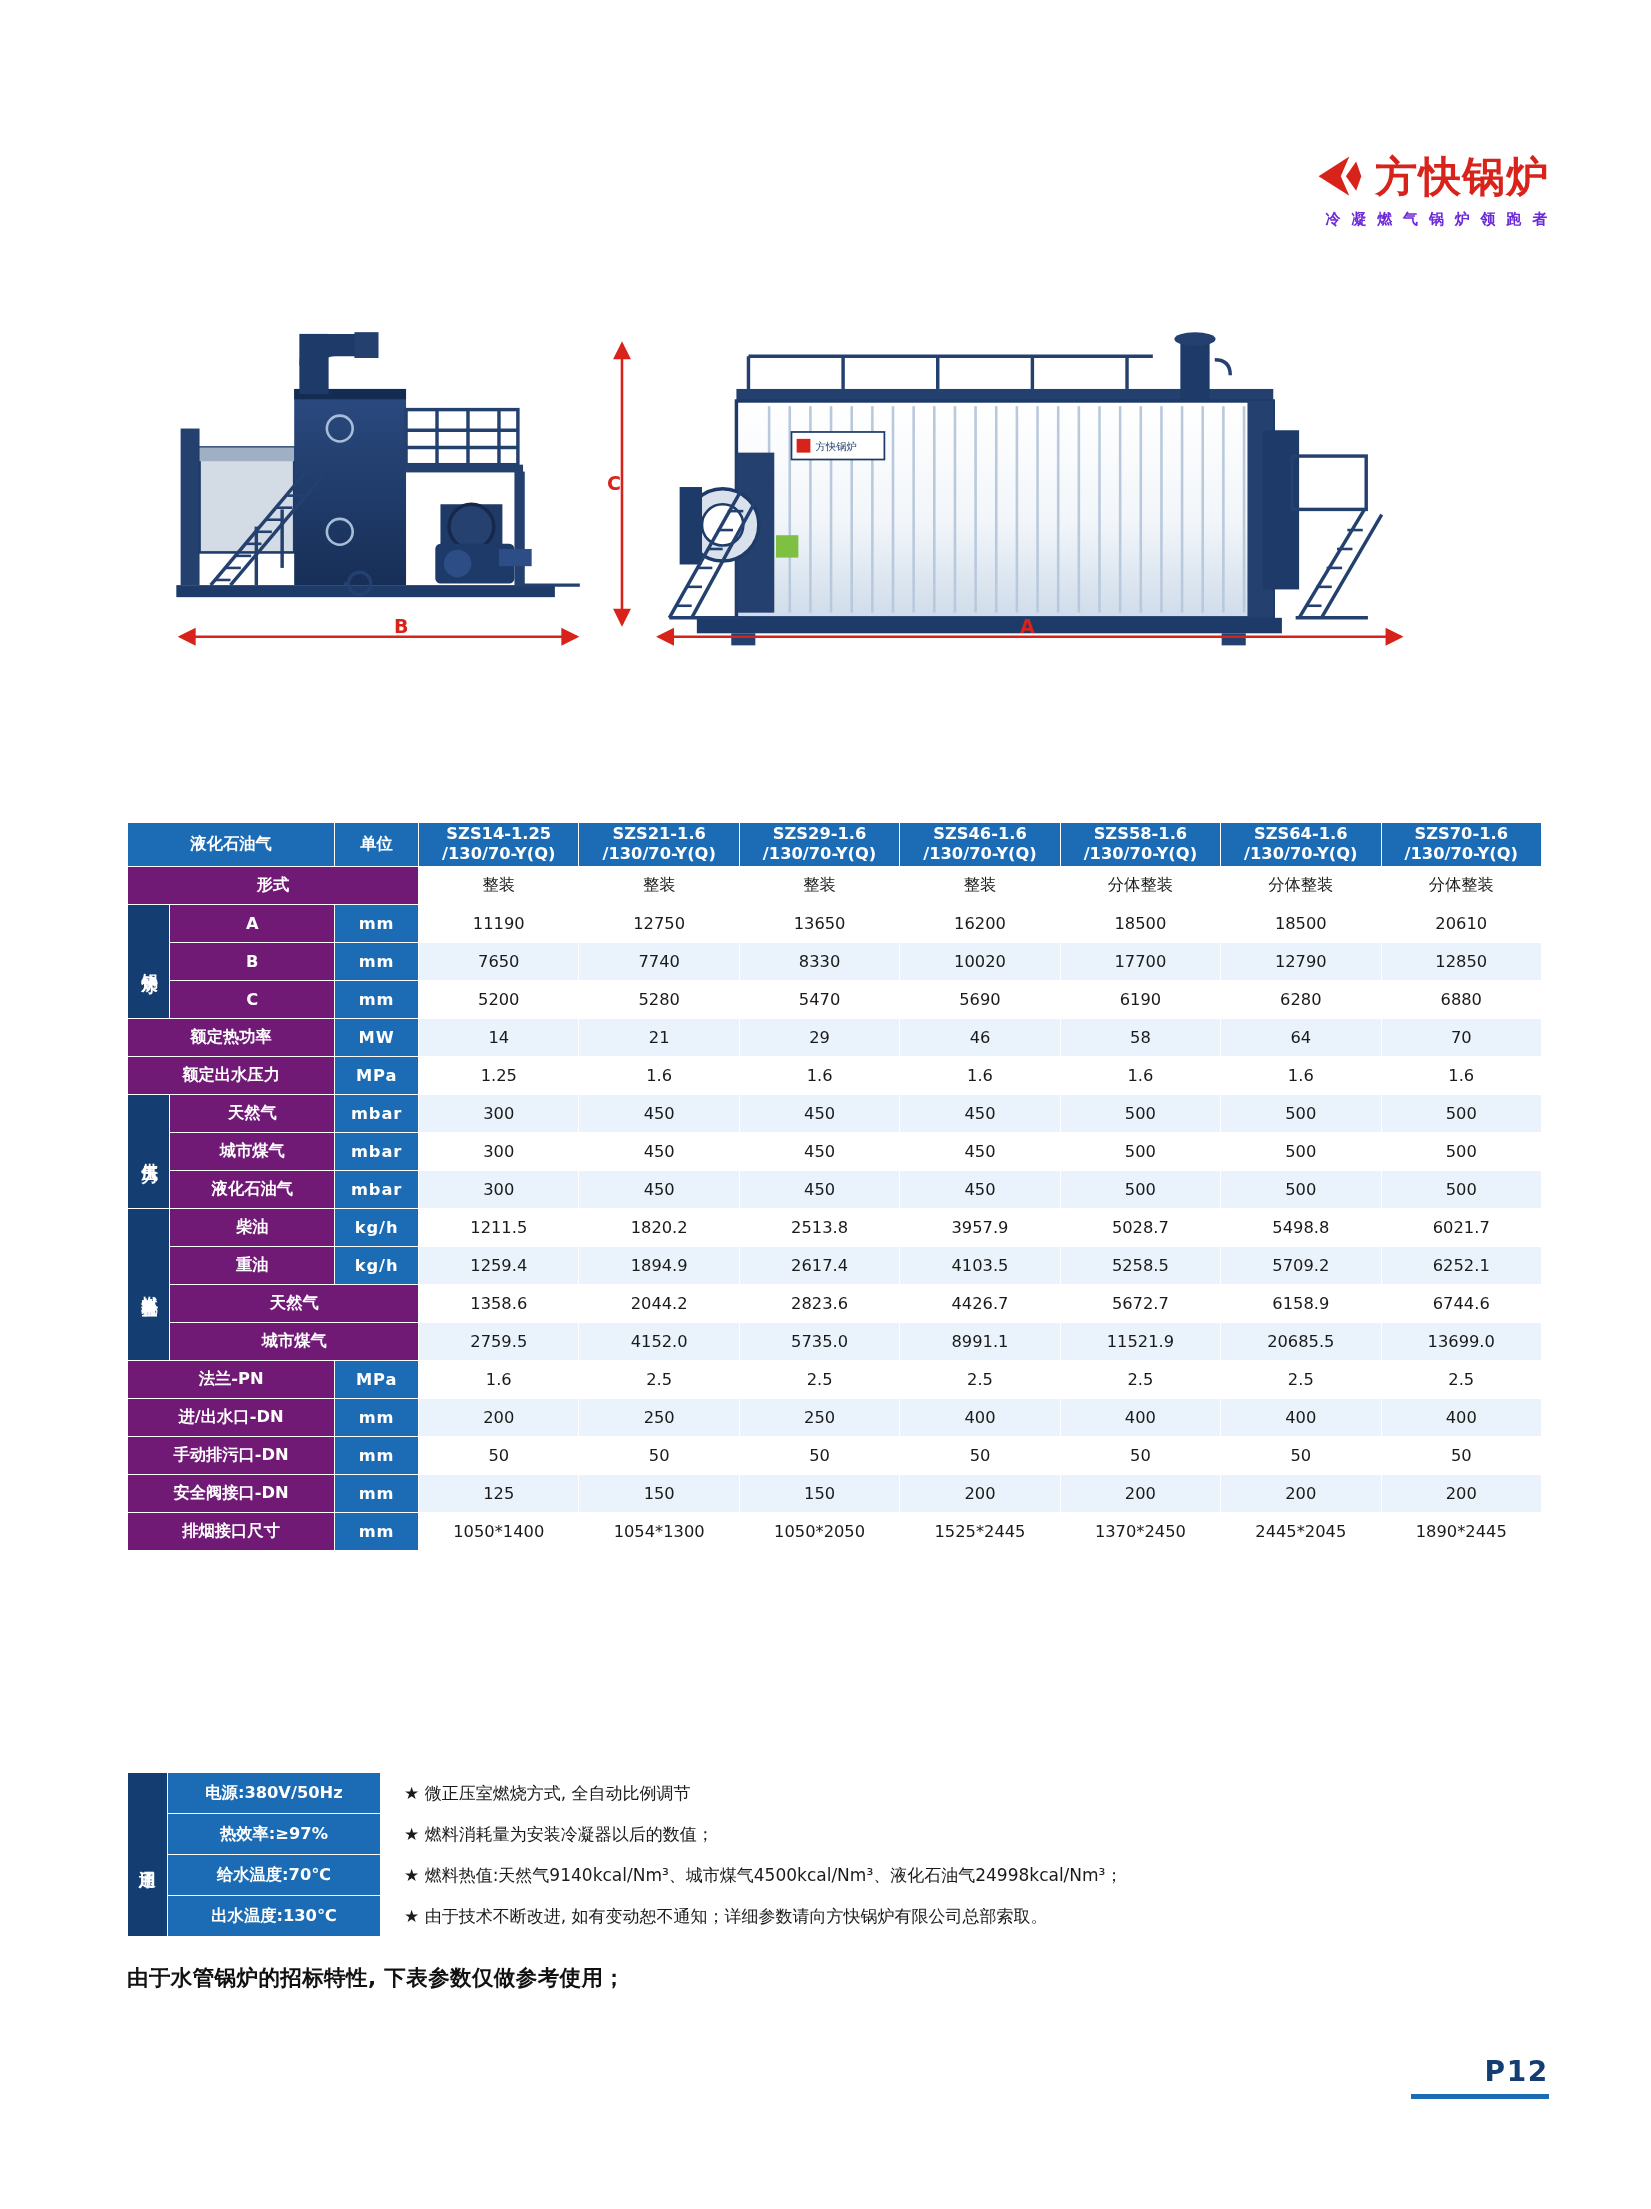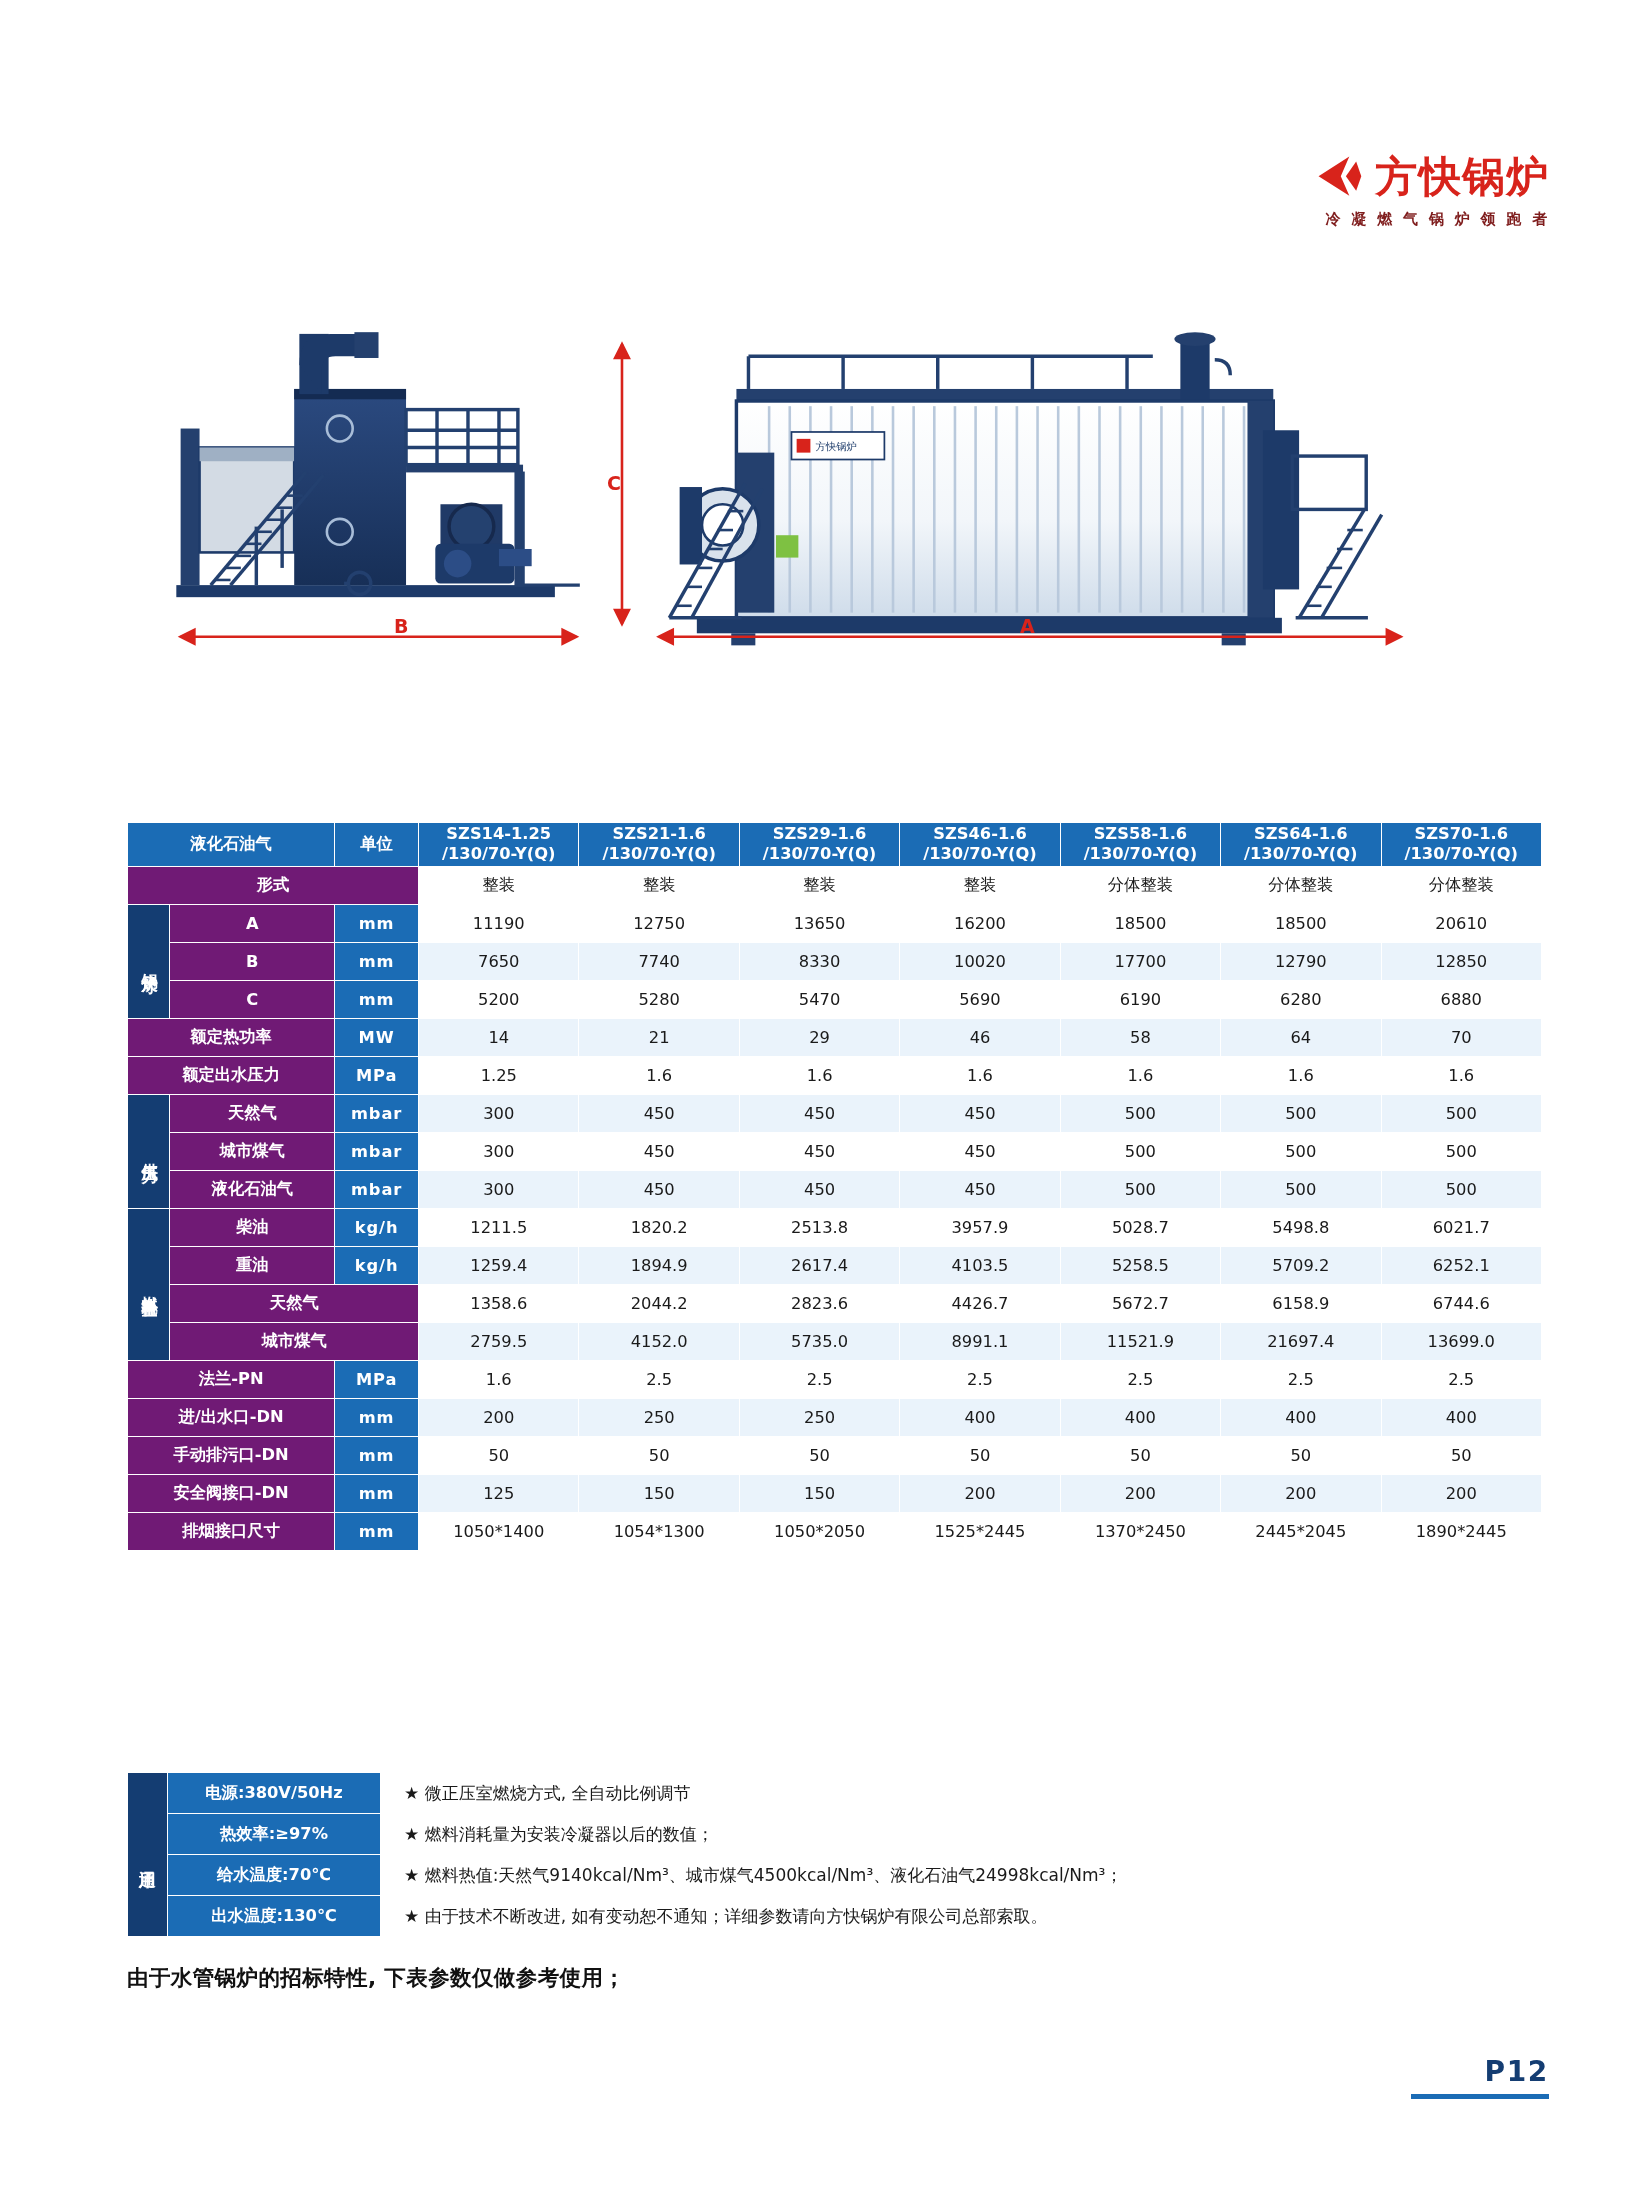--- a/index.html
+++ b/index.html
@@ -47,21 +47,21 @@
     font-weight: bold;
     letter-spacing: 1.7px;
     color: #d8231b;
     font-family: "DejaVu Sans", sans-serif;
     line-height: 1;
   }
   .logo-sub {
     margin-top: 8.6px;
     font-size: 15px;
     letter-spacing: 2.8px;
-    color: #7f1d1d;
+    color: #6d28d9;
     font-family: "DejaVu Sans", sans-serif;
     font-weight: bold;
   }
 
   
   .illus {
     position: absolute;
     left: 129px;
     top: 327px;
     width: 1411px;
@@ -592,21 +592,21 @@
         <td class="val">6158.9</td>
         <td class="val">6744.6</td>
       </tr>
       <tr>
         <td class="lbl" colspan="2">城市煤气</td>
         <td class="val-alt">2759.5</td>
         <td class="val-alt">4152.0</td>
         <td class="val-alt">5735.0</td>
         <td class="val-alt">8991.1</td>
         <td class="val-alt">11521.9</td>
-        <td class="val-alt">21697.4</td>
+        <td class="val-alt">20685.5</td>
         <td class="val-alt">13699.0</td>
       </tr>
 
       <tr>
         <td class="lbl" colspan="2">法兰-PN</td>
         <td class="lbl-unit">MPa</td>
         <td class="val">1.6</td>
         <td class="val">2.5</td>
         <td class="val">2.5</td>
         <td class="val">2.5</td>

